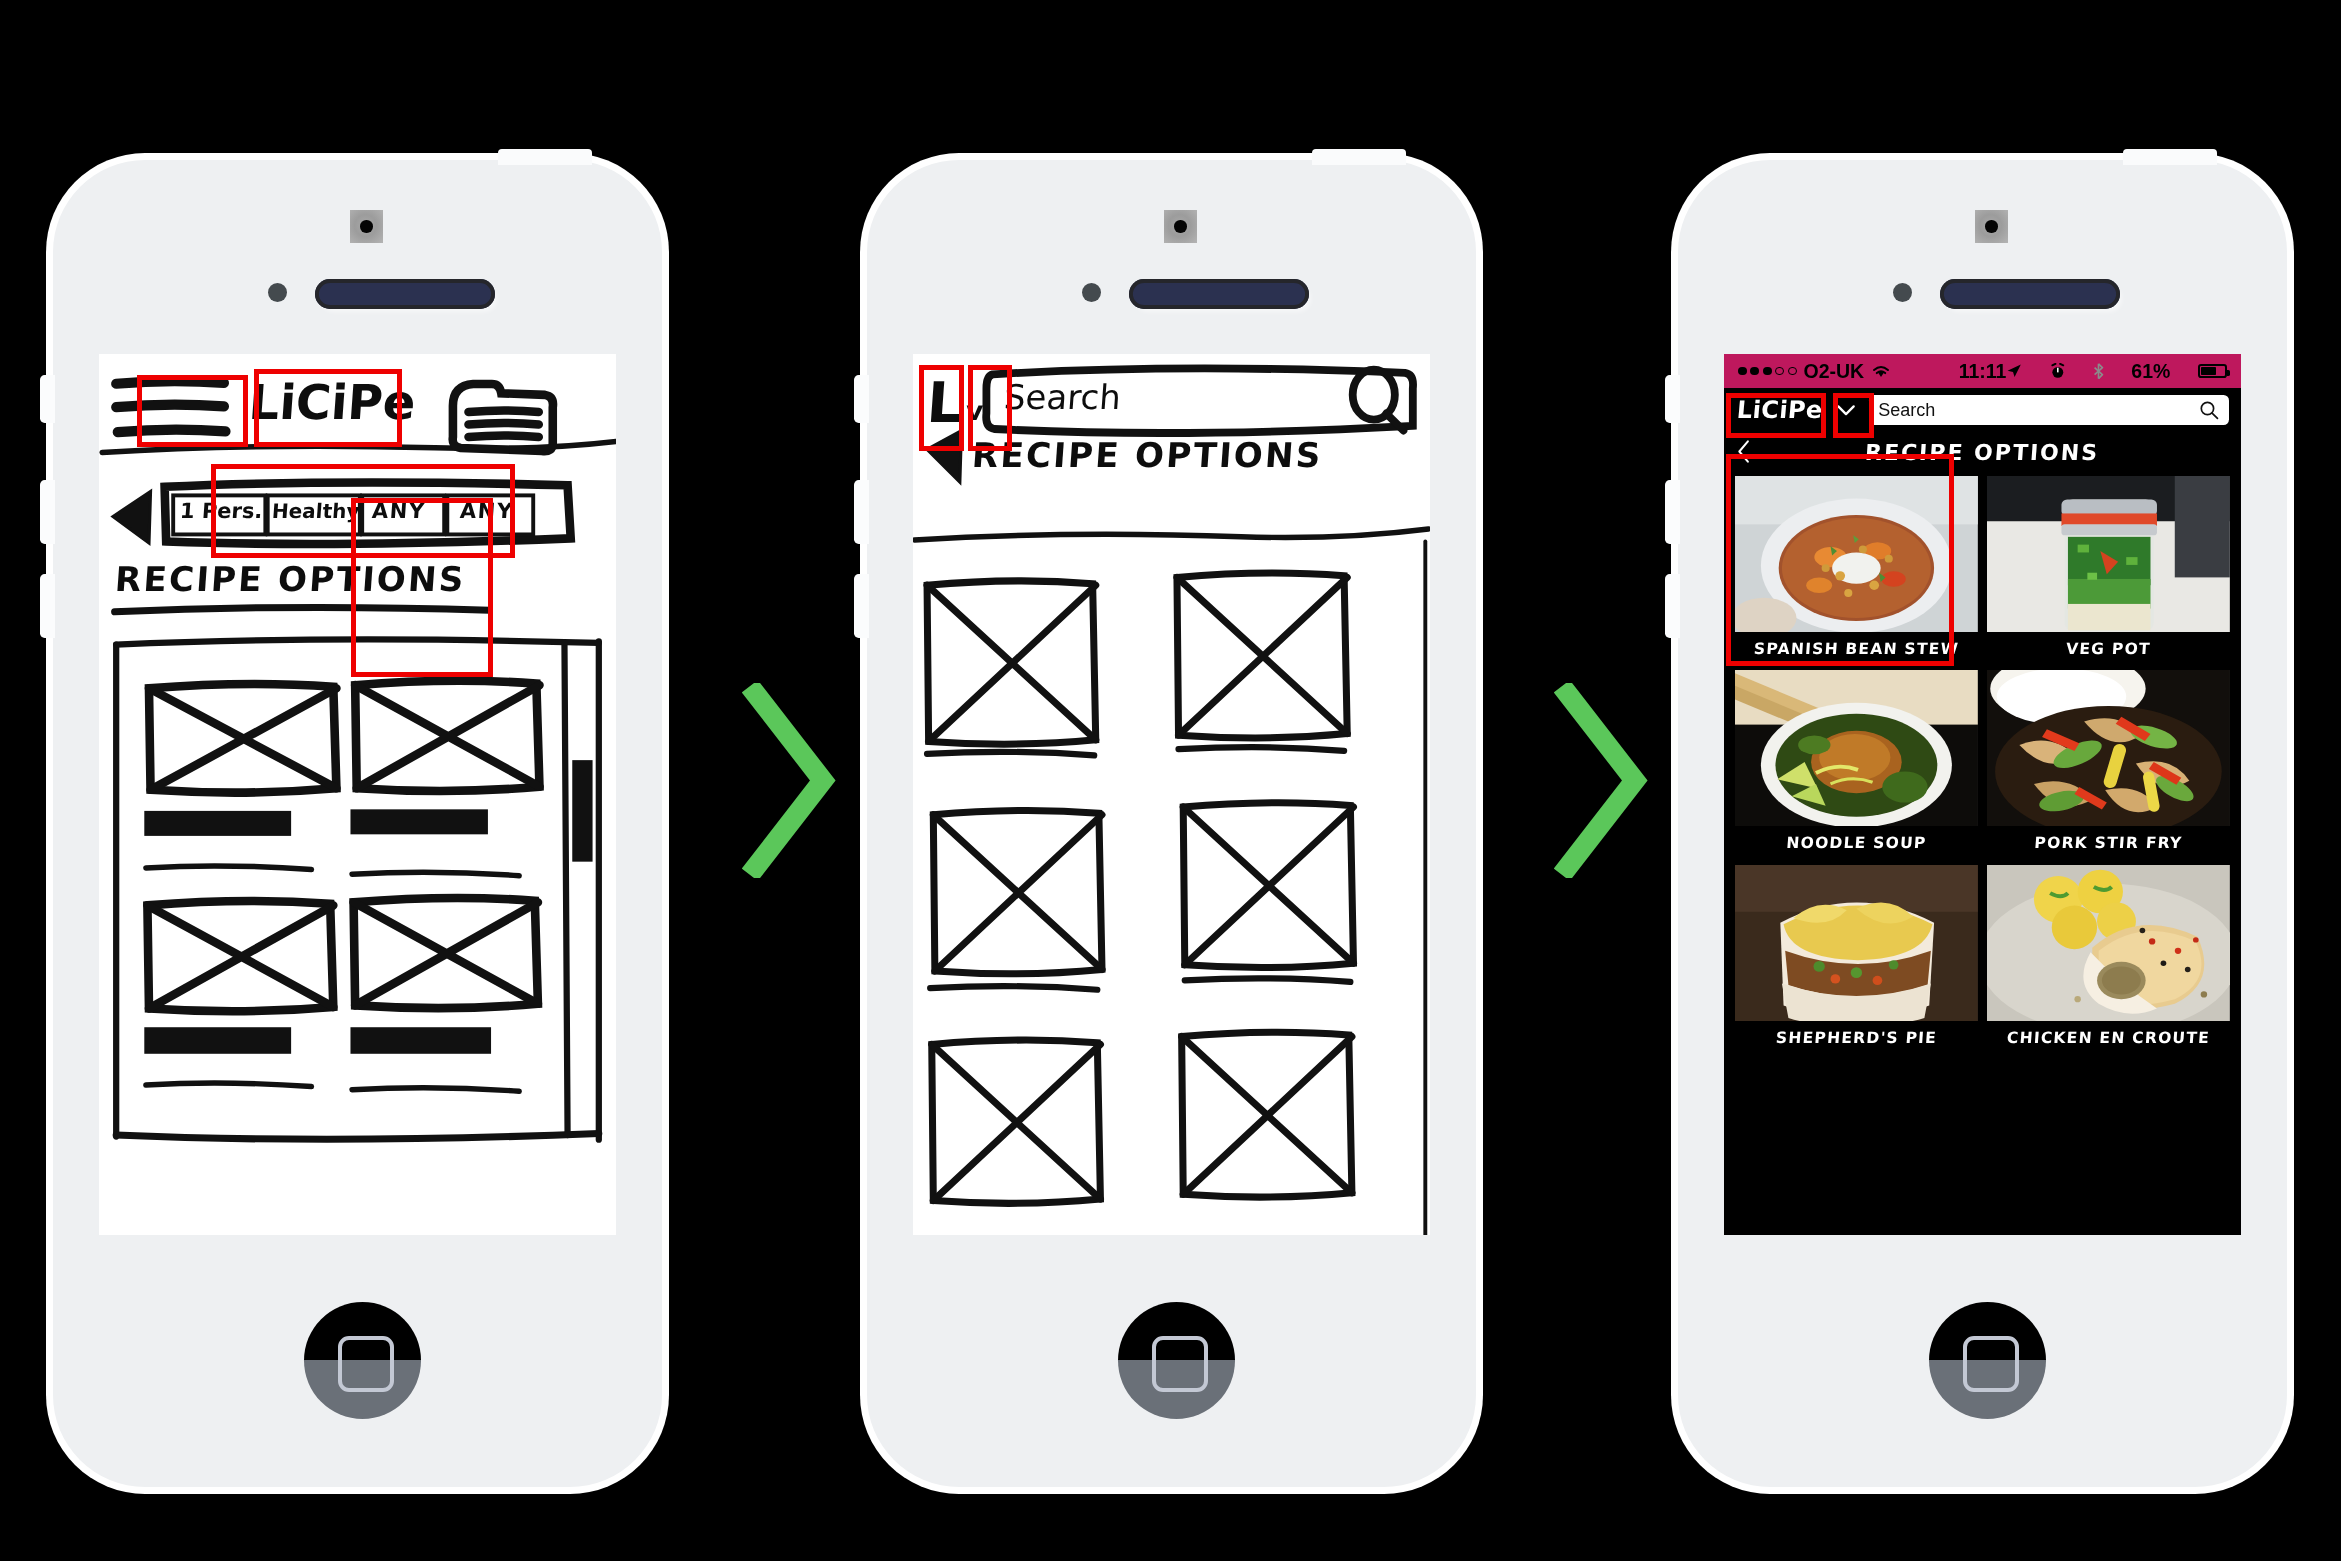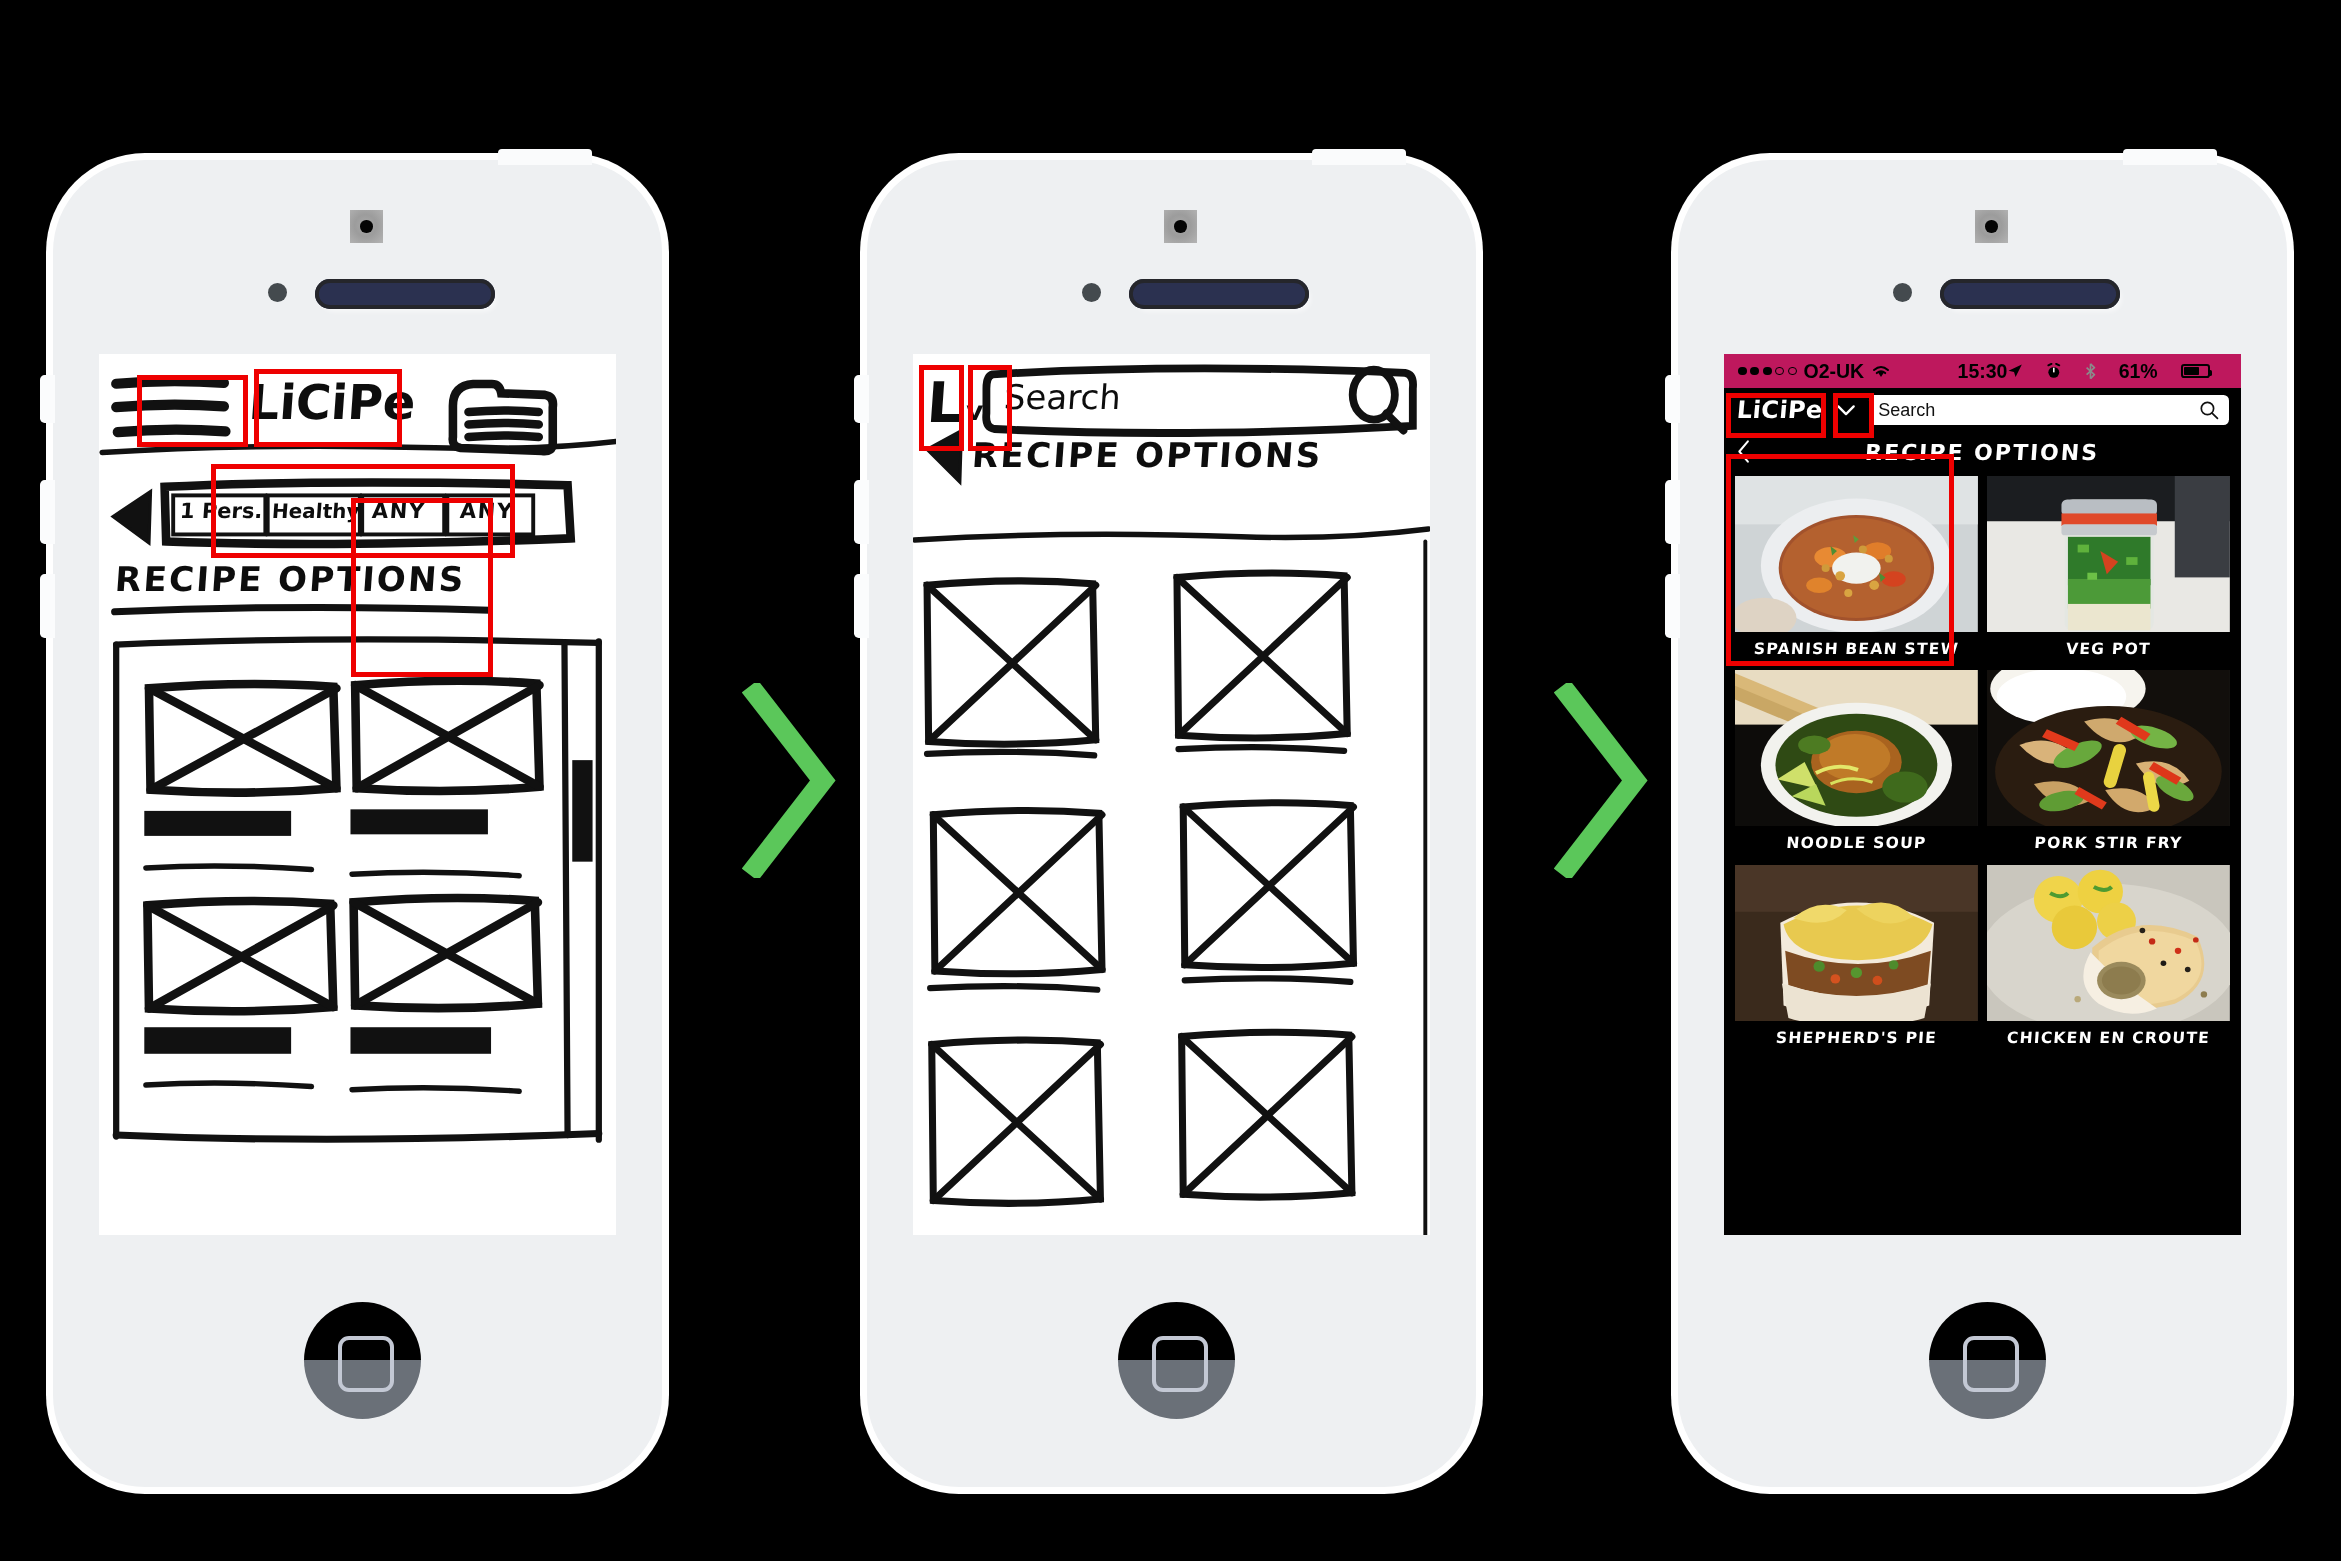--- a/index.html
+++ b/index.html
@@ -71,21 +71,21 @@
 
   
   .app { position:absolute; inset:0; background:#000; }
   .statusbar {
     height: 34px; background:#be185d; display:flex; align-items:center;
     padding: 0 14px; font-size: 19.5px; font-weight:700; color:#000;
     font-family:"Liberation Sans", sans-serif;
   }
   .sb-left { display:flex; align-items:center; gap:7px; flex: 1 1 0; }
   .sb-mid { flex: 0 0 auto; }
-  .sb-right { display:flex; align-items:center; justify-content:flex-start; gap:23px; flex: 1 1 0; }
+  .sb-right { display:flex; align-items:center; justify-content:space-between; gap:23px; flex: 1 1 0; }
   .dots { display:flex; gap:3.9px; align-items:center; }
   .dot { width:8.6px; height:8.6px; border-radius:50%; background:#000; }
   .dot.o { background:transparent; border:1.6px solid #000; width:8.6px; height:8.6px; }
   .battery {
     width:29px; height:14px; border:2px solid #000; border-radius:3.1px;
     position:relative; display:inline-block;
   }
   .battery::after { content:""; position:absolute; right:-4.7px; top:3.9px; width:3.1px; height:6.2px;
                     background:#000; border-radius:0 1.6px 1.6px 0; }
   .battery i { position:absolute; left:1.2px; top:1.2px; bottom:1.2px; width:61%; background:#000;
@@ -337,21 +337,21 @@
                 <i class="dot o"></i>
                 <i class="dot o"></i>
             </span>
             <span>O2-UK</span>
             <svg width="20" height="15.6" viewBox="0 0 26 20">
               <path d="M13 18 L17 12 Q13 9 9 12 Z" fill="#000"></path>
               <path d="M4 9 Q13 1 22 9" stroke="#000" stroke-width="2.6" fill="none" stroke-linecap="round"></path>
               <path d="M7.5 13 Q13 8 18.5 13" stroke="#000" stroke-width="2.6" fill="none" stroke-linecap="round"></path>
             </svg>
           </div>
-          <div class="sb-mid">15:30</div>
+          <div class="sb-mid">11:11</div>
           <div class="sb-right">
             <svg width="15.6" height="15.6" viewBox="0 0 20 20">
               <path d="M19 2 L2 10 L9 11.5 L11 18 Z" fill="#000"></path>
             </svg>
             <svg width="15.6" height="16.4" viewBox="0 0 20 21">
               <circle cx="10" cy="12" r="7" fill="#000"></circle>
               <rect x="9" y="6" width="2" height="6" fill="#fff"></rect>
               <path d="M3 3 L7 1 M17 3 L13 1" stroke="#000" stroke-width="2.4" stroke-linecap="round"></path>
             </svg>
             <svg width="11" height="16.4" viewBox="0 0 14 21">

